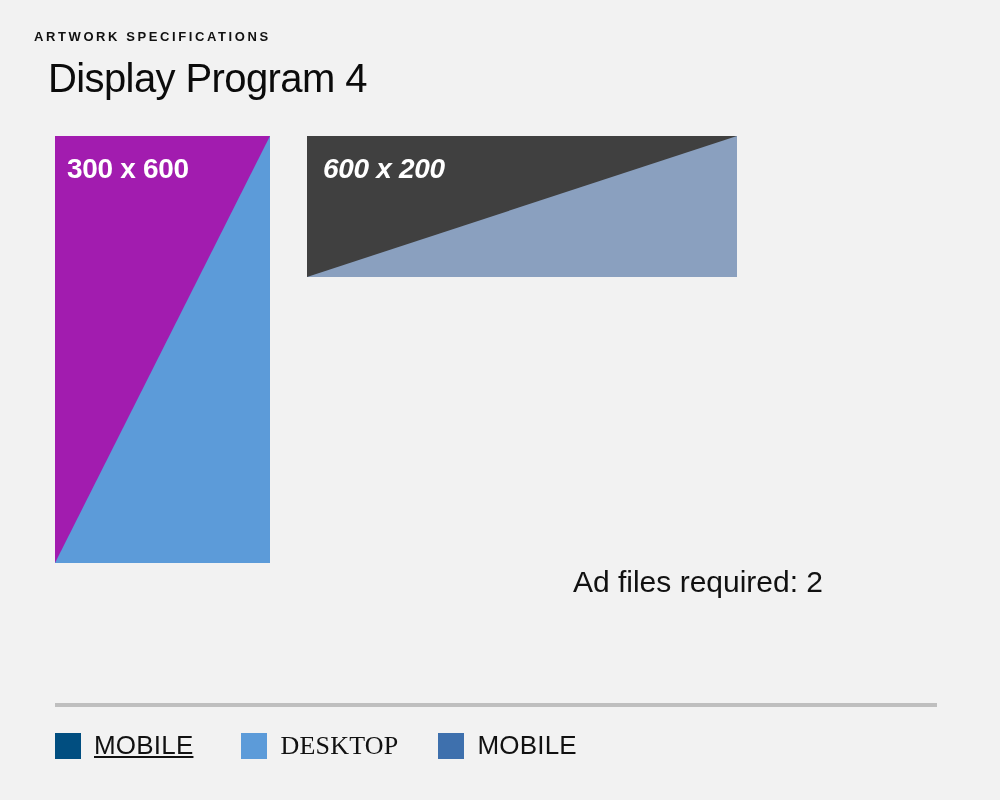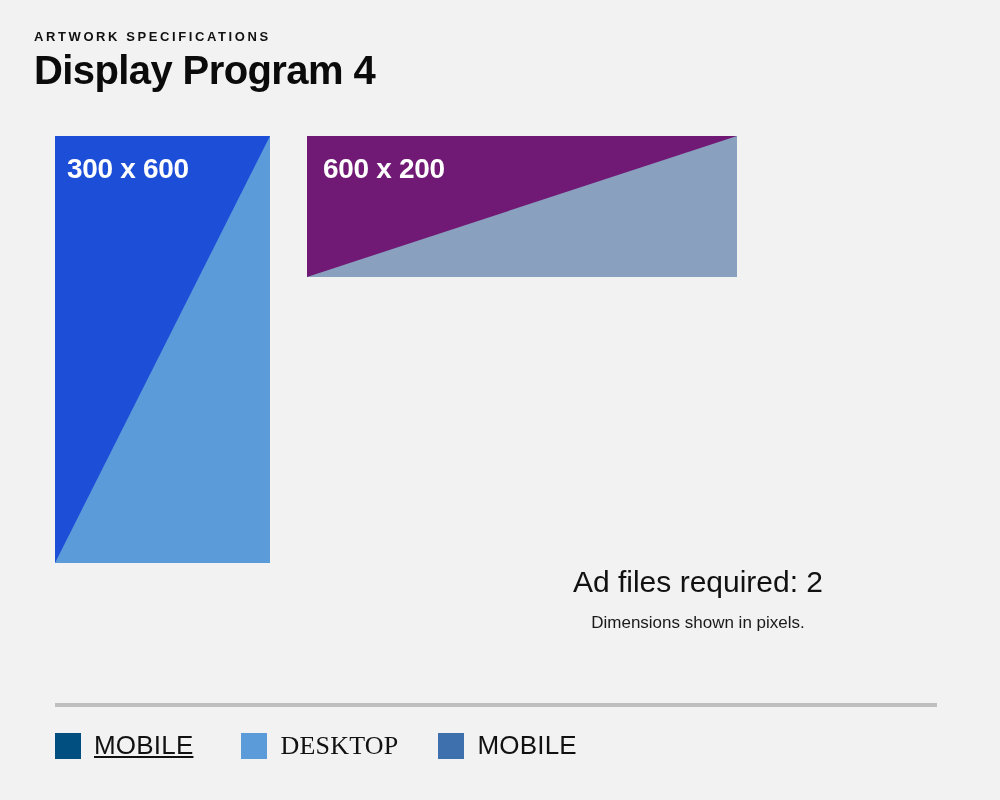--- a/index.html
+++ b/index.html
@@ -28,25 +28,25 @@
     font-size: 13px;
     font-weight: bold;
     letter-spacing: 2.6px;
     color: #111111;
     line-height: 1;
     margin: 0 0 6px 0;
     white-space: nowrap;
   }
   #page-title {
     font-size: 40px;
-    font-weight: bold;
+    font-weight: normal;
     letter-spacing: -0.6px;
     color: #0b0b0b;
     line-height: 1.08;
-    margin: 0;
+    margin: 14px;
     white-space: nowrap;
   }
 
   
   .ad-box {
     position: absolute;
     overflow: hidden;
   }
   .ad-box .tri {
     position: absolute;
@@ -63,33 +63,34 @@
     letter-spacing: -0.3px;
     white-space: nowrap;
     z-index: 3;
   }
 
   #ad-box-1 {
     left: 55px;
     top: 136px;
     width: 215px;
     height: 427px;
-    background: #1d4ed8;
+    background: #a21caf;
   }
   #ad-box-1 .ad-label {
     left: 12px;
     top: 17px;
   }
 
   #ad-box-2 {
     left: 307px;
     top: 136px;
     width: 430px;
     height: 141px;
-    background: #701a75;
+    background: #404040;
+    font-style: italic;
   }
   #ad-box-2 .ad-label {
     left: 16px;
     top: 17px;
   }
 
   
   #summary {
     position: absolute;
     right: 92px;
@@ -171,21 +172,20 @@
 
 <div id="ad-box-2" class="ad-box">
   <svg class="tri" viewBox="0 0 430 141" preserveAspectRatio="none">
     <polygon points="430,0 430,141 0,141" fill="#8aa0bf"></polygon>
   </svg>
   <div class="ad-label">600 x 200</div>
 </div>
 
 <div id="summary">
   <div id="ad-files-required">Ad files required: 2</div>
-  <div class="summary-note">Dimensions shown in pixels.</div>
 </div>
 
 <div id="divider"></div>
 
 <div id="legend">
   <div class="legend-item" id="legend-item-mobile">
     <span class="legend-swatch" style="background:#014e80"></span>
     <span class="legend-label">MOBILE</span>
   </div>
 

